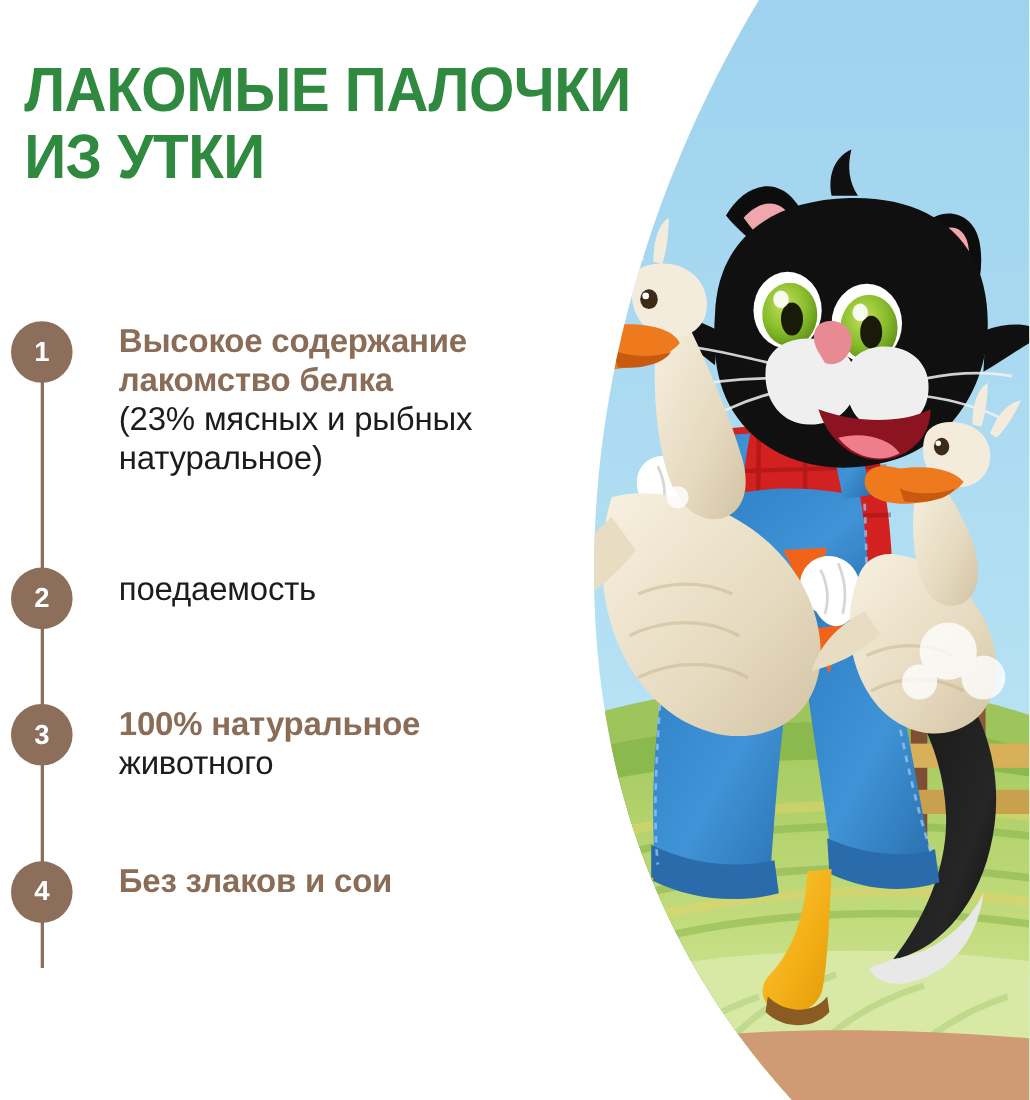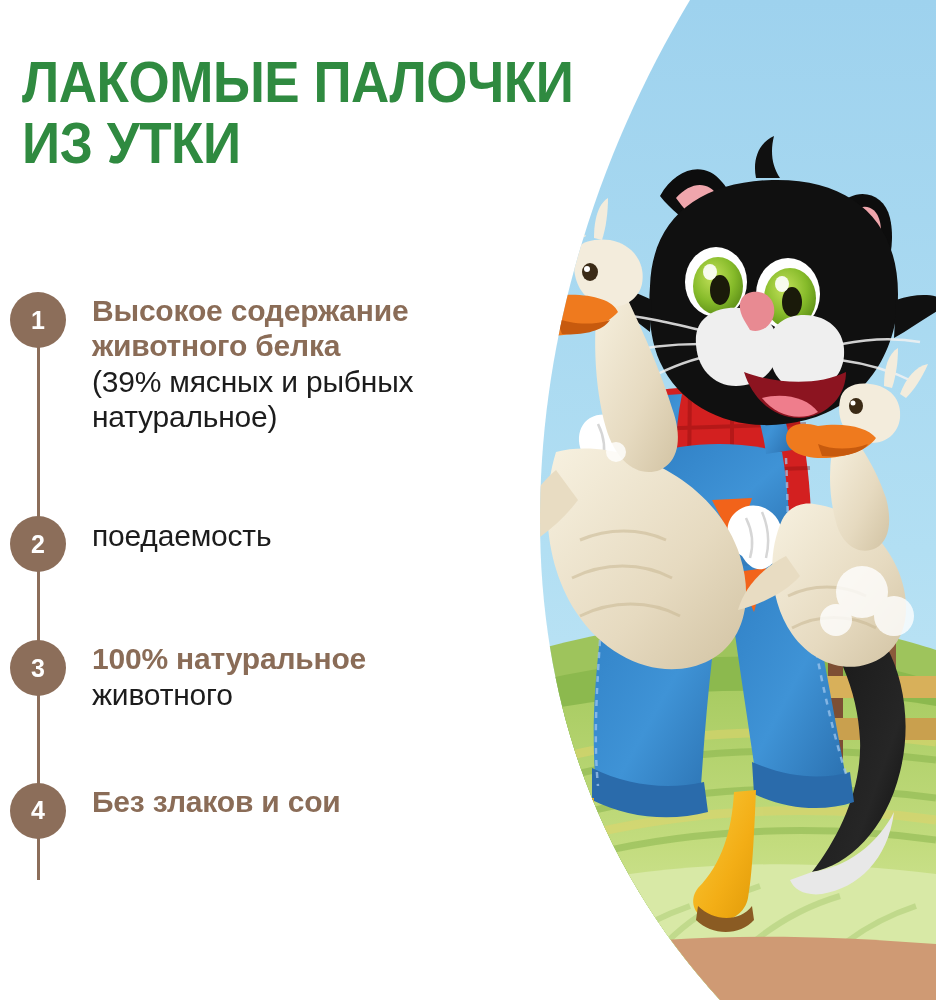--- a/index.html
+++ b/index.html
@@ -76,21 +76,21 @@
     color:#ffffff;
     font-size:25px;
     font-weight:bold;
     display:flex;
     align-items:center;
     justify-content:center;
     line-height:1;
     z-index:2;
   }
   .ftext {
-    margin-left:26px;
+    margin-left:42px;
     padding-top:2px;
     max-width:420px;
   }
   .fhead {
     display:block;
     color:#8a6c57;
     font-weight:bold;
     font-size:30px;
     line-height:1.16;
     letter-spacing:-0.2px;
@@ -378,22 +378,22 @@
     <span class="l2">ИЗ УТКИ</span>
   </h1>
 
   <div class="features">
     <div class="track"></div>
 
     <div class="feature f1">
       <div class="bullet">1</div>
       <div class="ftext">
         <span class="fhead">Высокое содержание</span>
-        <span class="fhead">животного белка</span>
-        <span class="fsub">(39% мясных и рыбных</span>
+        <span class="fhead">лакомство белка</span>
+        <span class="fsub">(23% мясных и рыбных</span>
         <span class="fsub">натуральное)</span>
       </div>
     </div>
 
     <div class="feature f2">
       <div class="bullet">2</div>
       <div class="ftext">
         <span class="fsub">поедаемость</span>
       </div>
     </div>

